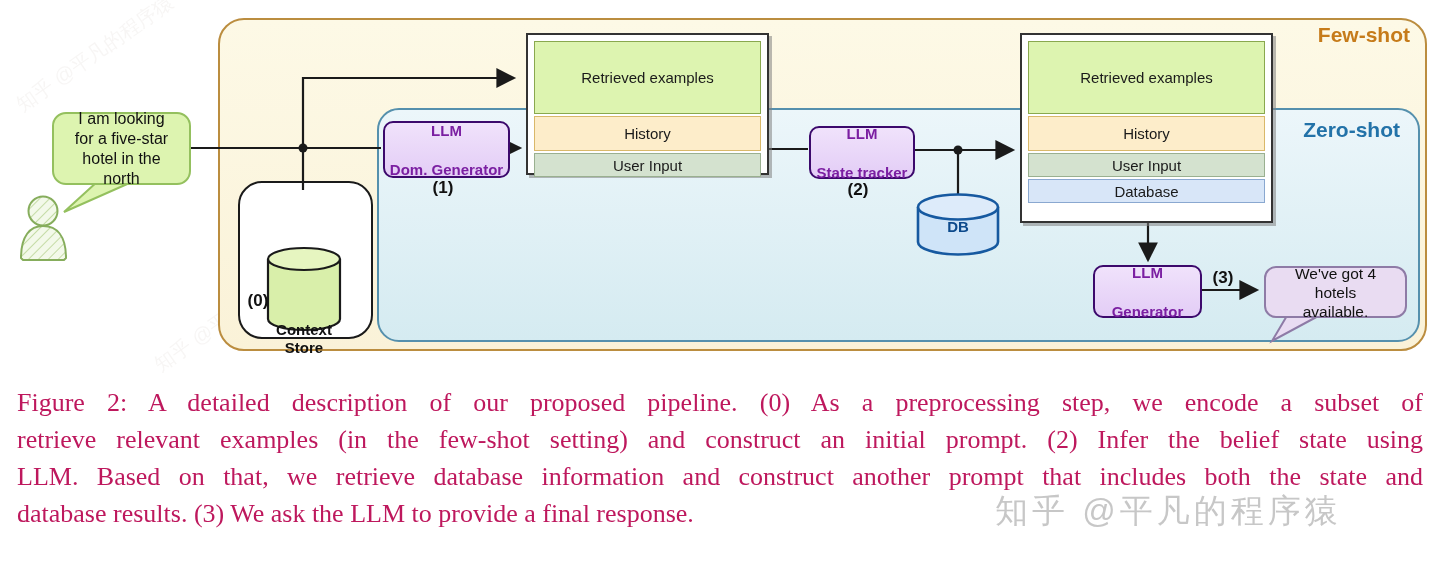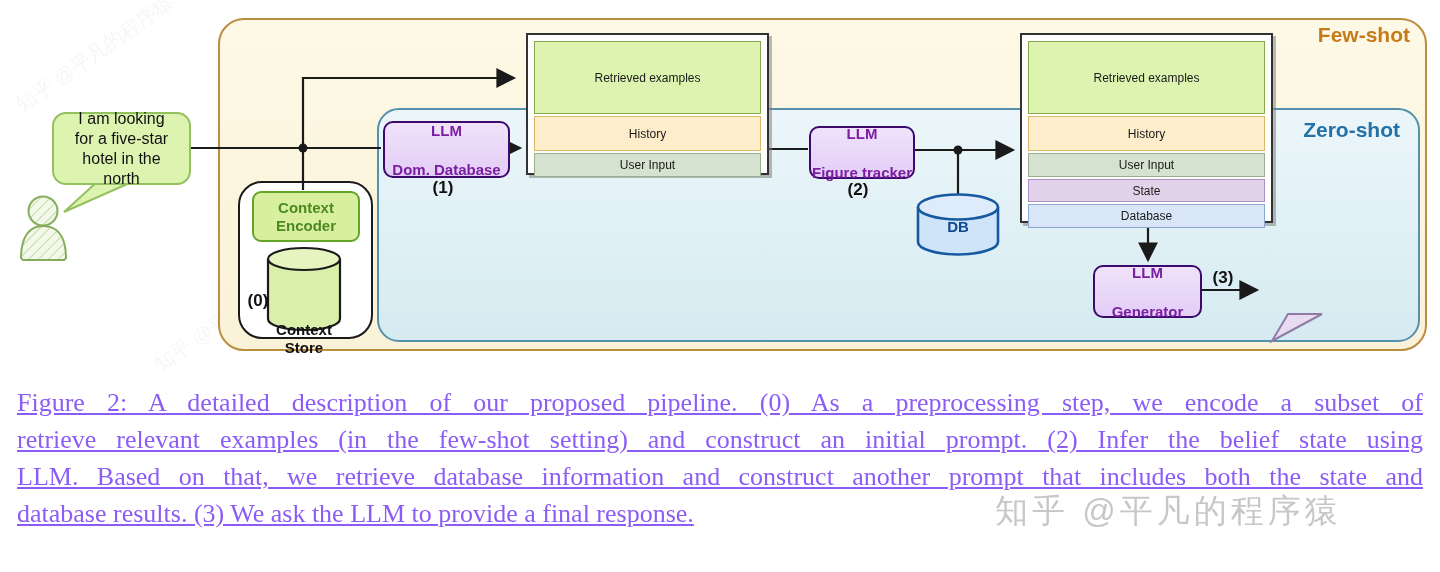--- a/index.html
+++ b/index.html
@@ -26,40 +26,40 @@
   .purple-box{background:linear-gradient(#f0e2fb,#e3cdf6);border:2.5px solid #3c096c;border-radius:10px;
               display:flex;flex-direction:column;align-items:center;justify-content:center;
               color:#7b1fa2;font-weight:bold;font-size:15px;line-height:19px;z-index:5;text-align:center;gap:20px;}
   .green-box{left:252px;top:191px;width:104px;height:47px;background:#d8efa0;border:2.5px solid #64a427;
              border-radius:9px;display:flex;align-items:center;justify-content:center;text-align:center;
              color:#4c8a1f;font-weight:bold;font-size:15px;line-height:18px;z-index:5;}
   .step-label{font-size:17px;font-weight:bold;color:#111;z-index:6;text-align:center;width:44px;}
 
   .prompt-box{background:#ffffff;border:2px solid #333;box-shadow:3px 3px 0 rgba(130,130,130,.55);
               z-index:5;padding:6px;box-sizing:border-box;display:flex;flex-direction:column;gap:2px;}
-  .prompt-row{display:flex;align-items:center;justify-content:center;font-size:12px;color:#1a1a1a;}
+  .prompt-row{display:flex;align-items:center;justify-content:center;font-size:15px;color:#1a1a1a;}
   .row-title{height:71px;background:#ddf4b0;border:1px solid #89a84e;flex:none;}
   .row-history{height:33px;background:#fdedca;border:1px solid #d9b86a;flex:none;}
   .row-user{height:22px;background:#d4e2cf;border:1px solid #9ab090;flex:none;}
   .row-state{height:21px;background:#e3d3ea;border:1px solid #ab8fc0;flex:none;}
   .row-db{height:22px;background:#d8e6f8;border:1px solid #8aa8d0;flex:none;}
 
   .speech{border-radius:14px;display:flex;align-items:center;justify-content:center;text-align:center;
           color:#111;z-index:5;box-sizing:border-box;padding:16px;}
   .user-bubble{left:52px;top:112px;width:139px;height:73px;background:#ddf4b0;border:2px solid #94c05e;
                font-size:16px;line-height:20px;}
   .resp-bubble{left:1264px;top:266px;width:143px;height:52px;background:#e9dcf2;border:2px solid #8e7ba6;
                font-size:15.5px;line-height:19px;border-radius:12px;}
 
   .cyl-label{z-index:6;font-weight:bold;color:#111;text-align:center;}
   .db-text{left:936px;top:218px;width:44px;font-size:15px;color:#0d4a8c;font-weight:bold;text-align:center;z-index:6;}
 
   
   .caption{left:17px;top:384px;width:1406px;z-index:2;font-family:"Liberation Serif",serif;
-           font-size:26px;color:#8b5cf6;text-decoration:underline;}
+           font-size:26px;color:#be185d;}
   .cap-line{line-height:37px;text-align:justify;text-align-last:justify;white-space:normal;}
   .cap-line.last{text-align:left;text-align-last:left;}
 
   .watermark{left:995px;top:489px;font-size:33px;color:#9a9a9a;opacity:.55;z-index:9;
              letter-spacing:4px;white-space:nowrap;}
   .ghost-mark{font-size:20px;color:#b7a9a0;opacity:.10;z-index:0;transform:rotate(-35deg);white-space:nowrap;}
 </style>
 </head>
 <body>
 
@@ -116,60 +116,59 @@
     <g>
       <path d="M918,207 L918,242 A40,12.5 0 0 0 998,242 L998,207" fill="#cfe4f8" stroke="#1659a0" stroke-width="2.6"></path>
       <ellipse cx="958" cy="207" rx="40" ry="12.5" fill="#ddebfa" stroke="#1659a0" stroke-width="2.6"></ellipse>
     </g>
   </svg>
 
   <div class="abs speech user-bubble">
     <span>I am looking for a five-star hotel in the north</span>
   </div>
 
-  <div class="abs green-box">
-    <span>Context Encoder</span>
-  </div>
   <div class="abs step-label" style="left:236px;top:291px;">(0)</div>
   <div class="abs cyl-label" style="left:268px;top:277px;width:72px;font-size:15px;line-height:18px;margin-top:44px;">Context Store</div>
 
   <div class="abs purple-box" style="left:383px;top:121px;width:123px;height:53px;">
     <span>LLM</span>
-    <span>Dom. Database</span>
+    <span>Dom. Generator</span>
   </div>
   <div class="abs step-label" style="left:421px;top:178px;">(1)</div>
 
   <div class="abs prompt-box" style="left:526px;top:33px;width:243px;height:142px;">
     <div class="prompt-row row-title">Retrieved examples</div>
     <div class="prompt-row row-history">History</div>
     <div class="prompt-row row-user">User Input</div>
   </div>
 
   <div class="abs purple-box" style="left:809px;top:126px;width:102px;height:49px;">
     <span>LLM</span>
-    <span>Figure tracker</span>
+    <span>State tracker</span>
   </div>
   <div class="abs step-label" style="left:836px;top:180px;">(2)</div>
 
   <div class="abs db-text">DB</div>
 
   <div class="abs prompt-box" style="left:1020px;top:33px;width:253px;height:190px;">
     <div class="prompt-row row-title">Retrieved examples</div>
     <div class="prompt-row row-history">History</div>
     <div class="prompt-row row-user">User Input</div>
-    <div class="prompt-row row-state">State</div>
     <div class="prompt-row row-db">Database</div>
   </div>
 
   <div class="abs purple-box" style="left:1093px;top:265px;width:105px;height:49px;">
     <span>LLM</span>
     <span>Generator</span>
   </div>
   <div class="abs step-label" style="left:1201px;top:268px;">(3)</div>
 
+  <div class="abs speech resp-bubble">
+    <span>We've got 4 hotels available.</span>
+  </div>
 
   <div class="abs caption">
     <div class="cap-line">Figure 2:  A detailed description of our proposed pipeline.  (0) As a preprocessing step, we encode a subset of</div>
     <div class="cap-line">retrieve relevant examples (in the few-shot setting) and construct an initial prompt. (2) Infer the belief state using</div>
     <div class="cap-line">LLM. Based on that, we retrieve database information and construct another prompt that includes both the state and</div>
     <div class="cap-line last">database results. (3) We ask the LLM to provide a final response.</div>
   </div>
 
   <div class="abs watermark">知乎 @平凡的程序猿</div>
 

